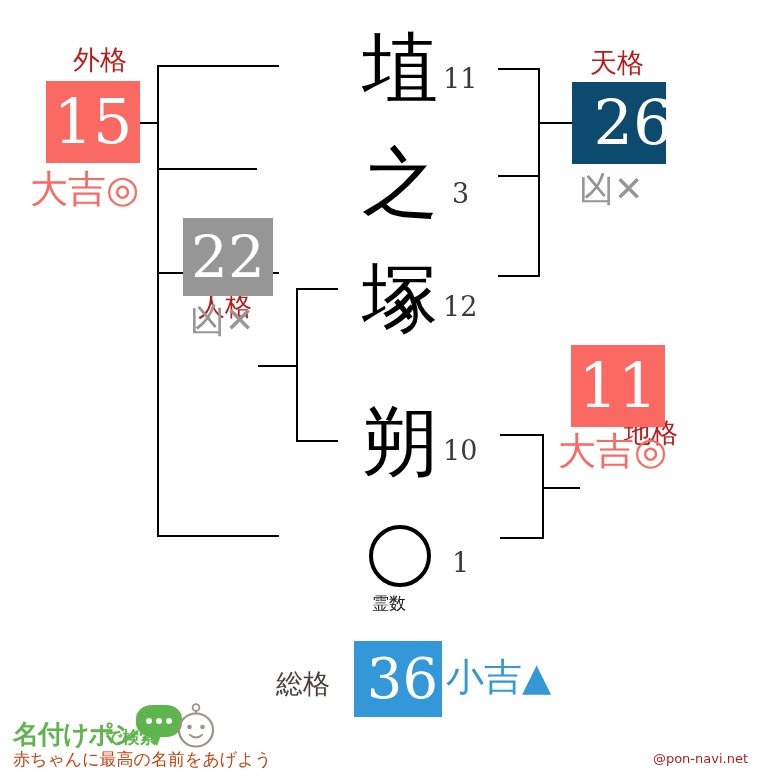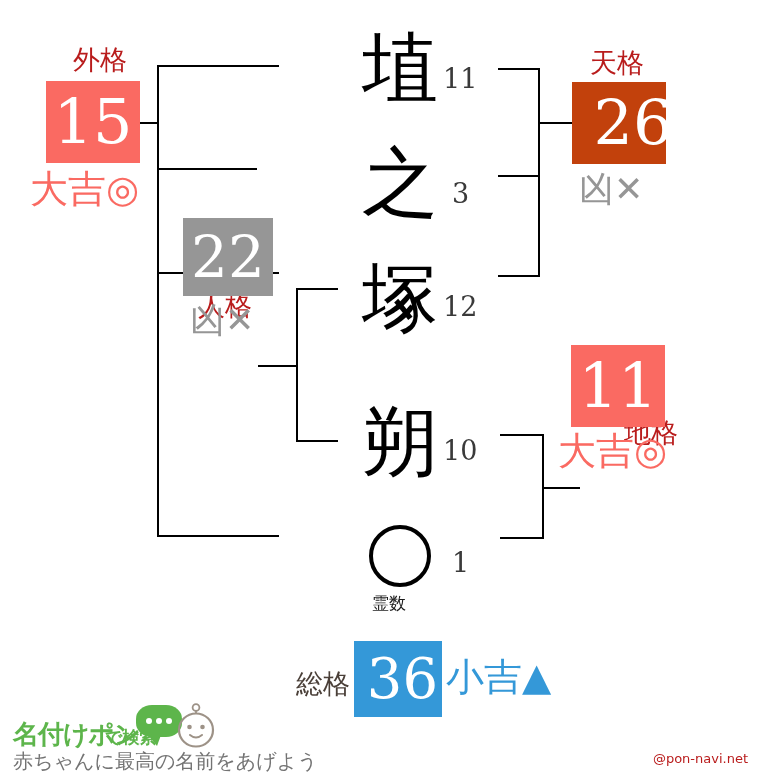--- a/index.html
+++ b/index.html
@@ -122,22 +122,22 @@
     left: 97px; top: 26px;
     font-size: 17px;
     font-weight: bold;
     color: #5db54b;
     white-space: nowrap;
     font-family: "DejaVu Sans", "Liberation Sans", sans-serif;
   }
   .logo-tag {
     position: absolute;
     left: 5px; top: 48px;
-    font-size: 20px;
-    color: #737373;
+    font-size: 17px;
+    color: #c2410c;
     white-space: nowrap;
     font-family: "DejaVu Sans", "Liberation Sans", sans-serif;
   }
   .bubble {
     position: absolute;
     left: 128px; top: 5px;
     width: 46px; height: 32px;
     background: #5db54b;
     border-radius: 16px / 14px;
   }
@@ -213,38 +213,38 @@
   <div class="strokes" style="left:452px; top:549px;">1</div>
   <div class="spirit-label" style="left:372px; top:592px;">霊数</div>
 
   <div class="cat-label" style="left:73px; top:42px;">外格</div>
   <div class="val-box sz-big" style="left:46px; top:81px; background:#fa6a62;">
     <span>15</span>
   </div>
   <div class="verdict" style="left:30px; top:170px; color:#fa6a62;">大吉◎</div>
 
   <div class="cat-label" style="left:590px; top:45px;">天格</div>
-  <div class="val-box sz-big" style="left:572px; top:82px; background:#c2410c;padding-left:28px;">
+  <div class="val-box sz-big" style="left:572px; top:82px; background:#0c4a6e;padding-left:28px;">
     <span>26</span>
   </div>
   <div class="verdict small" style="left:579px; top:172px; color:#969696;">凶✕</div>
 
   <div class="cat-label behind" style="left:198px; top:288px;">人格</div>
   <div class="val-box sz-mid" style="left:183px; top:218px; background:#969696; z-index:1;">
     <span>22</span>
   </div>
   <div class="verdict small" style="left:190px; top:303px; color:#969696; z-index:2;">凶✕</div>
 
   <div class="cat-label behind" style="left:624px; top:415px;">地格</div>
   <div class="val-box sz-big" style="left:571px; top:345px; background:#fa6a62; z-index:1;">
     <span>11</span>
   </div>
   <div class="verdict" style="left:558px; top:432px; color:#fa6a62; z-index:2;">大吉◎</div>
 
-  <div class="total-label" style="left:276px; top:666px;margin-left:20px;">総格</div>
+  <div class="total-label" style="left:276px; top:666px;">総格</div>
   <div class="val-box sz-big" style="left:354px; top:641px; background:#3498d8; width:88px; height:76px; font-size:56px;padding-left:9px;">
     <span>36</span>
   </div>
   <div class="verdict" style="left:446px; top:658px; color:#3498d8;">小吉▲</div>
 
   <div id="footer-logo">
     <div class="logo-main">名付けポン</div>
     <div class="logo-suffix">で検索</div>
     <div class="logo-tag">赤ちゃんに最高の名前をあげよう</div>
 

